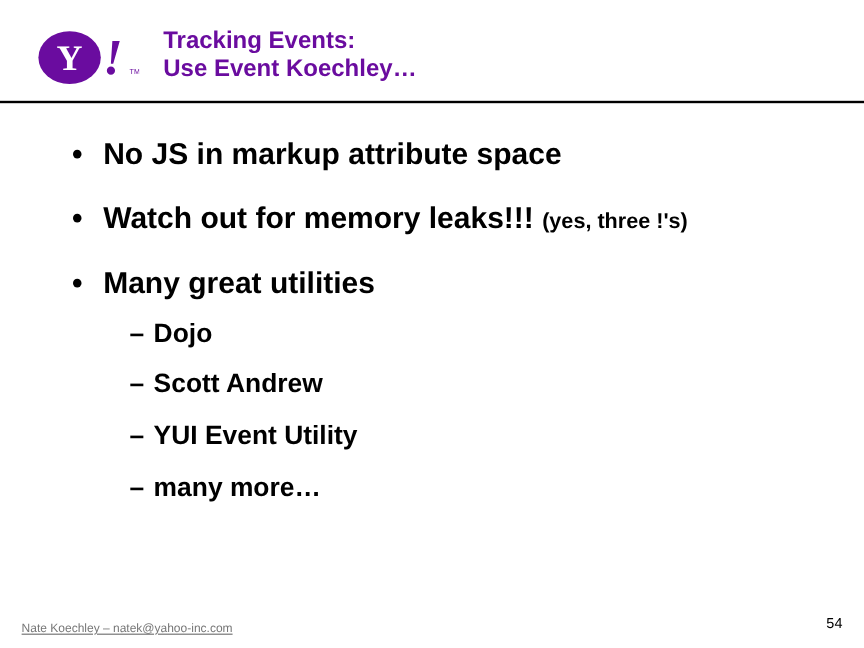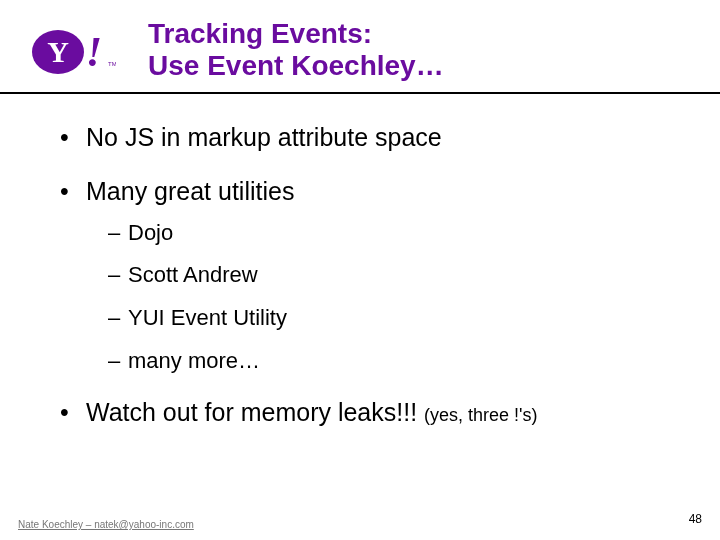--- a/index.html
+++ b/index.html
@@ -1,22 +1,22 @@
 <!DOCTYPE html>
 <html><head>
 <meta charset="utf-8">
 <style>
   * { margin: 0; padding: 0; box-sizing: border-box; }
   html, body { width: 720px; height: 540px; background: #fff; font-family: Arial, Helvetica, sans-serif; color: #000; }
   .slide { position: relative; width: 720px; height: 540px; }
   .header { display: flex; align-items: center; padding: 18px 20px 10px 20px; border-bottom: 2px solid #000; }
   .logo { width: 96px; height: 56px; flex: 0 0 auto; margin-right: 20px; position: relative; }
-  .title { color: #6a0c9f; font-weight: 700; font-size: 28px; line-height: 1.15; margin-left: 12px; }
+  .title { color: #6a0c9f; font-weight: 700; font-size: 20px; line-height: 1.15; }
   .content { padding: 28px 60px 0 60px; }
-  .bullets { list-style: none; }
+  .bullets { list-style: none; font-weight: bold; }
   .bullets > li { font-size: 25px; line-height: 1.25; margin-bottom: 22px; position: relative; padding-left: 26px; }
   .bullets > li::before { content: "•"; position: absolute; left: 0; top: 0; font-size: 25px; }
   .note { font-size: 18px; }
   .subs { list-style: none; margin-top: 10px; }
   .subs > li { font-size: 22px; line-height: 1.3; margin: 12px 0 14px 22px; position: relative; padding-left: 20px; }
   .subs > li::before { content: "–"; position: absolute; left: 0; top: 0; }
   .footer-left { position: absolute; left: 18px; bottom: 10px; font-size: 10px; color: #777; text-decoration: underline; }
   .footer-right { position: absolute; right: 18px; bottom: 14px; font-size: 12px; color: #000; }
 </style>
 </head>
@@ -36,29 +36,29 @@
     <div class="title">
       <div>Tracking Events:</div>
       <div>Use Event Koechley…</div>
     </div>
   </div>
 
   <div class="content">
     <ul class="bullets">
       <li>No JS in markup attribute space</li>
       <li>
+        <span>Watch out for memory leaks!!! </span><span class="note">(yes, three !'s)</span>
+      </li>
+      <li>
         <span>Many great utilities</span>
         <ul class="subs">
           <li>Dojo</li>
           <li>Scott Andrew</li>
           <li>YUI Event Utility</li>
           <li>many more…</li>
         </ul>
       </li>
-      <li>
-        <span>Watch out for memory leaks!!! </span><span class="note">(yes, three !'s)</span>
-      </li>
     </ul>
   </div>
 
   <div class="footer-left">Nate Koechley – natek@yahoo-inc.com</div>
-  <div class="footer-right">48</div>
+  <div class="footer-right">54</div>
 </div>
 
 </body></html>

